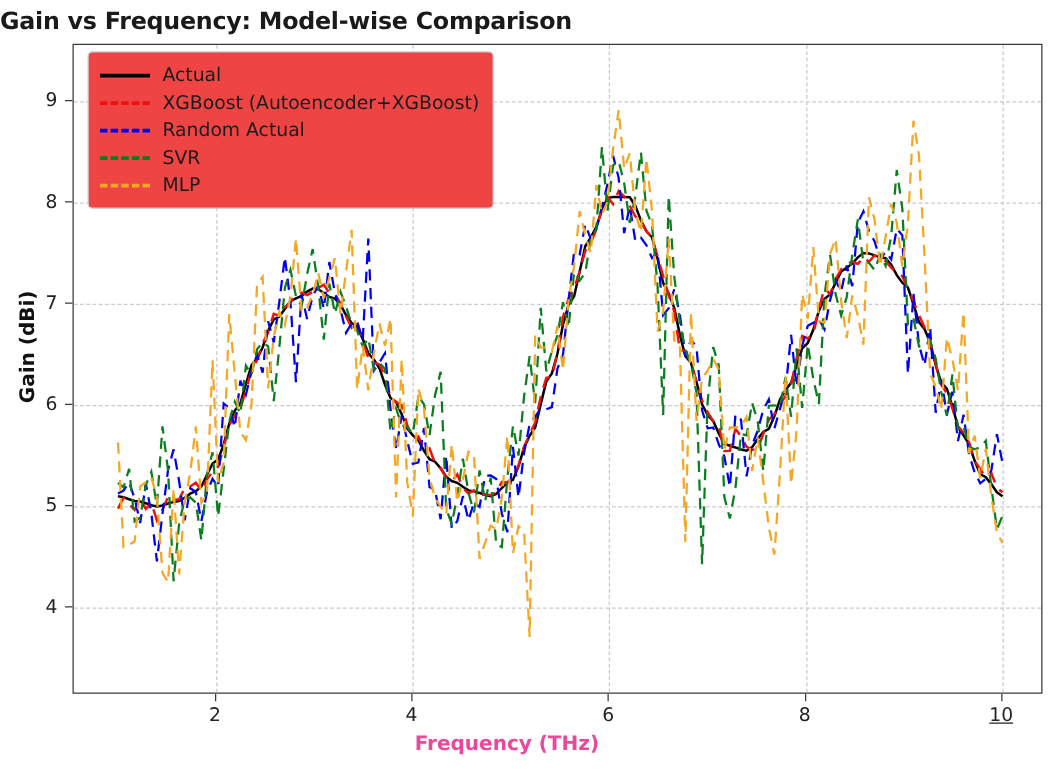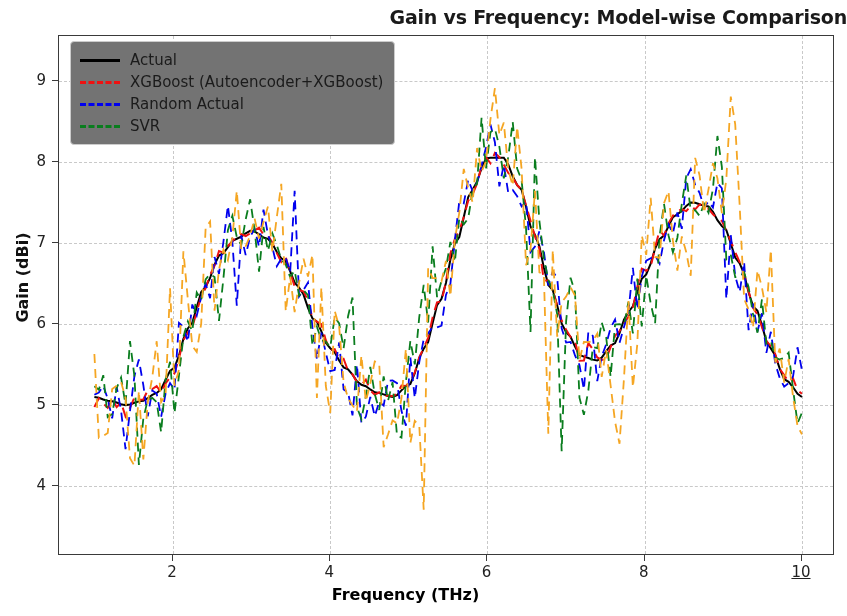--- a/index.html
+++ b/index.html
@@ -1,20 +1,20 @@
 <!DOCTYPE html>
 <html><head>
 <meta charset="utf-8">
 <style>
   html,body{margin:0;padding:0;background:#ffffff;}
   body{width:847px;height:616px;overflow:hidden;font-family:"DejaVu Sans","Liberation Sans",sans-serif;}
   #root{position:relative;width:847px;height:616px;background:#fff;}
 
   #chart-title{
-    position:absolute;left:0;top:6px;width:847px;text-align:right;
+    position:absolute;left:0;top:6px;width:847px;text-align:left;
     font-size:19px;font-weight:bold;color:#1a1a1a;letter-spacing:-0.2px;
   }
 
   
   #plot-frame{
     position:absolute;left:58px;top:35px;width:776px;height:520px;
     border:1.6px solid #3a3a3a;box-sizing:border-box;background:#fff;
     overflow:hidden;
   }
   #grid{position:absolute;inset:0;}
@@ -25,32 +25,32 @@
   #series-svg{position:absolute;left:0;top:0;}
 
   
   .tick-x{position:absolute;width:0;height:6px;border-left:1.5px solid #3a3a3a;top:555px;}
   .tick-y{position:absolute;height:0;width:6px;border-top:1.5px solid #3a3a3a;left:52px;}
   .lbl-x{position:absolute;top:563px;font-size:15px;color:#222;text-align:center;width:60px;}
   .lbl-y{position:absolute;left:0px;width:46px;text-align:right;font-size:15px;color:#222;}
 
   #xlabel{
     position:absolute;left:0;top:585px;width:811px;text-align:center;
-    font-size:16px;font-weight:bold;color:#000000;
+    font-size:16px;font-weight:bold;color:#ec4899;
   }
   #ylabel{
     position:absolute;left:-88px;top:268px;width:220px;text-align:center;
     font-size:16px;font-weight:bold;color:#111;
     transform:rotate(-90deg);transform-origin:center center;
   }
 
   
   #legend{
     position:absolute;left:70px;top:41px;
-    background:#737373;border:1px solid #cccccc;border-radius:4px;
+    background:#ef4444;border:1px solid #cccccc;border-radius:4px;
     padding:7px 11px 7px 9px;
     box-shadow:0 0 0 0 rgba(0,0,0,0);
   }
   .leg-row{display:flex;align-items:center;height:22px;}
   .leg-key{width:40px;height:0;margin-right:10px;flex:none;}
   .leg-txt{font-size:15px;color:#1b1b1b;white-space:nowrap;}
 </style>
 </head>
 <body>
 
@@ -121,15 +121,19 @@
         <span class="leg-txt">XGBoost (Autoencoder+XGBoost)</span>
       </div>
       <div class="leg-row">
         <div class="leg-key" style="border-top: 3.5px dashed rgb(0, 0, 238);"></div>
         <span class="leg-txt">Random Actual</span>
       </div>
       <div class="leg-row">
         <div class="leg-key" style="border-top: 3.5px dashed rgb(10, 125, 30);"></div>
         <span class="leg-txt">SVR</span>
       </div>
+      <div class="leg-row">
+        <div class="leg-key" style="border-top: 3.5px dashed rgb(245, 166, 35);"></div>
+        <span class="leg-txt">MLP</span>
+      </div>
     </div>
 
 </div>
 
 </body></html>

